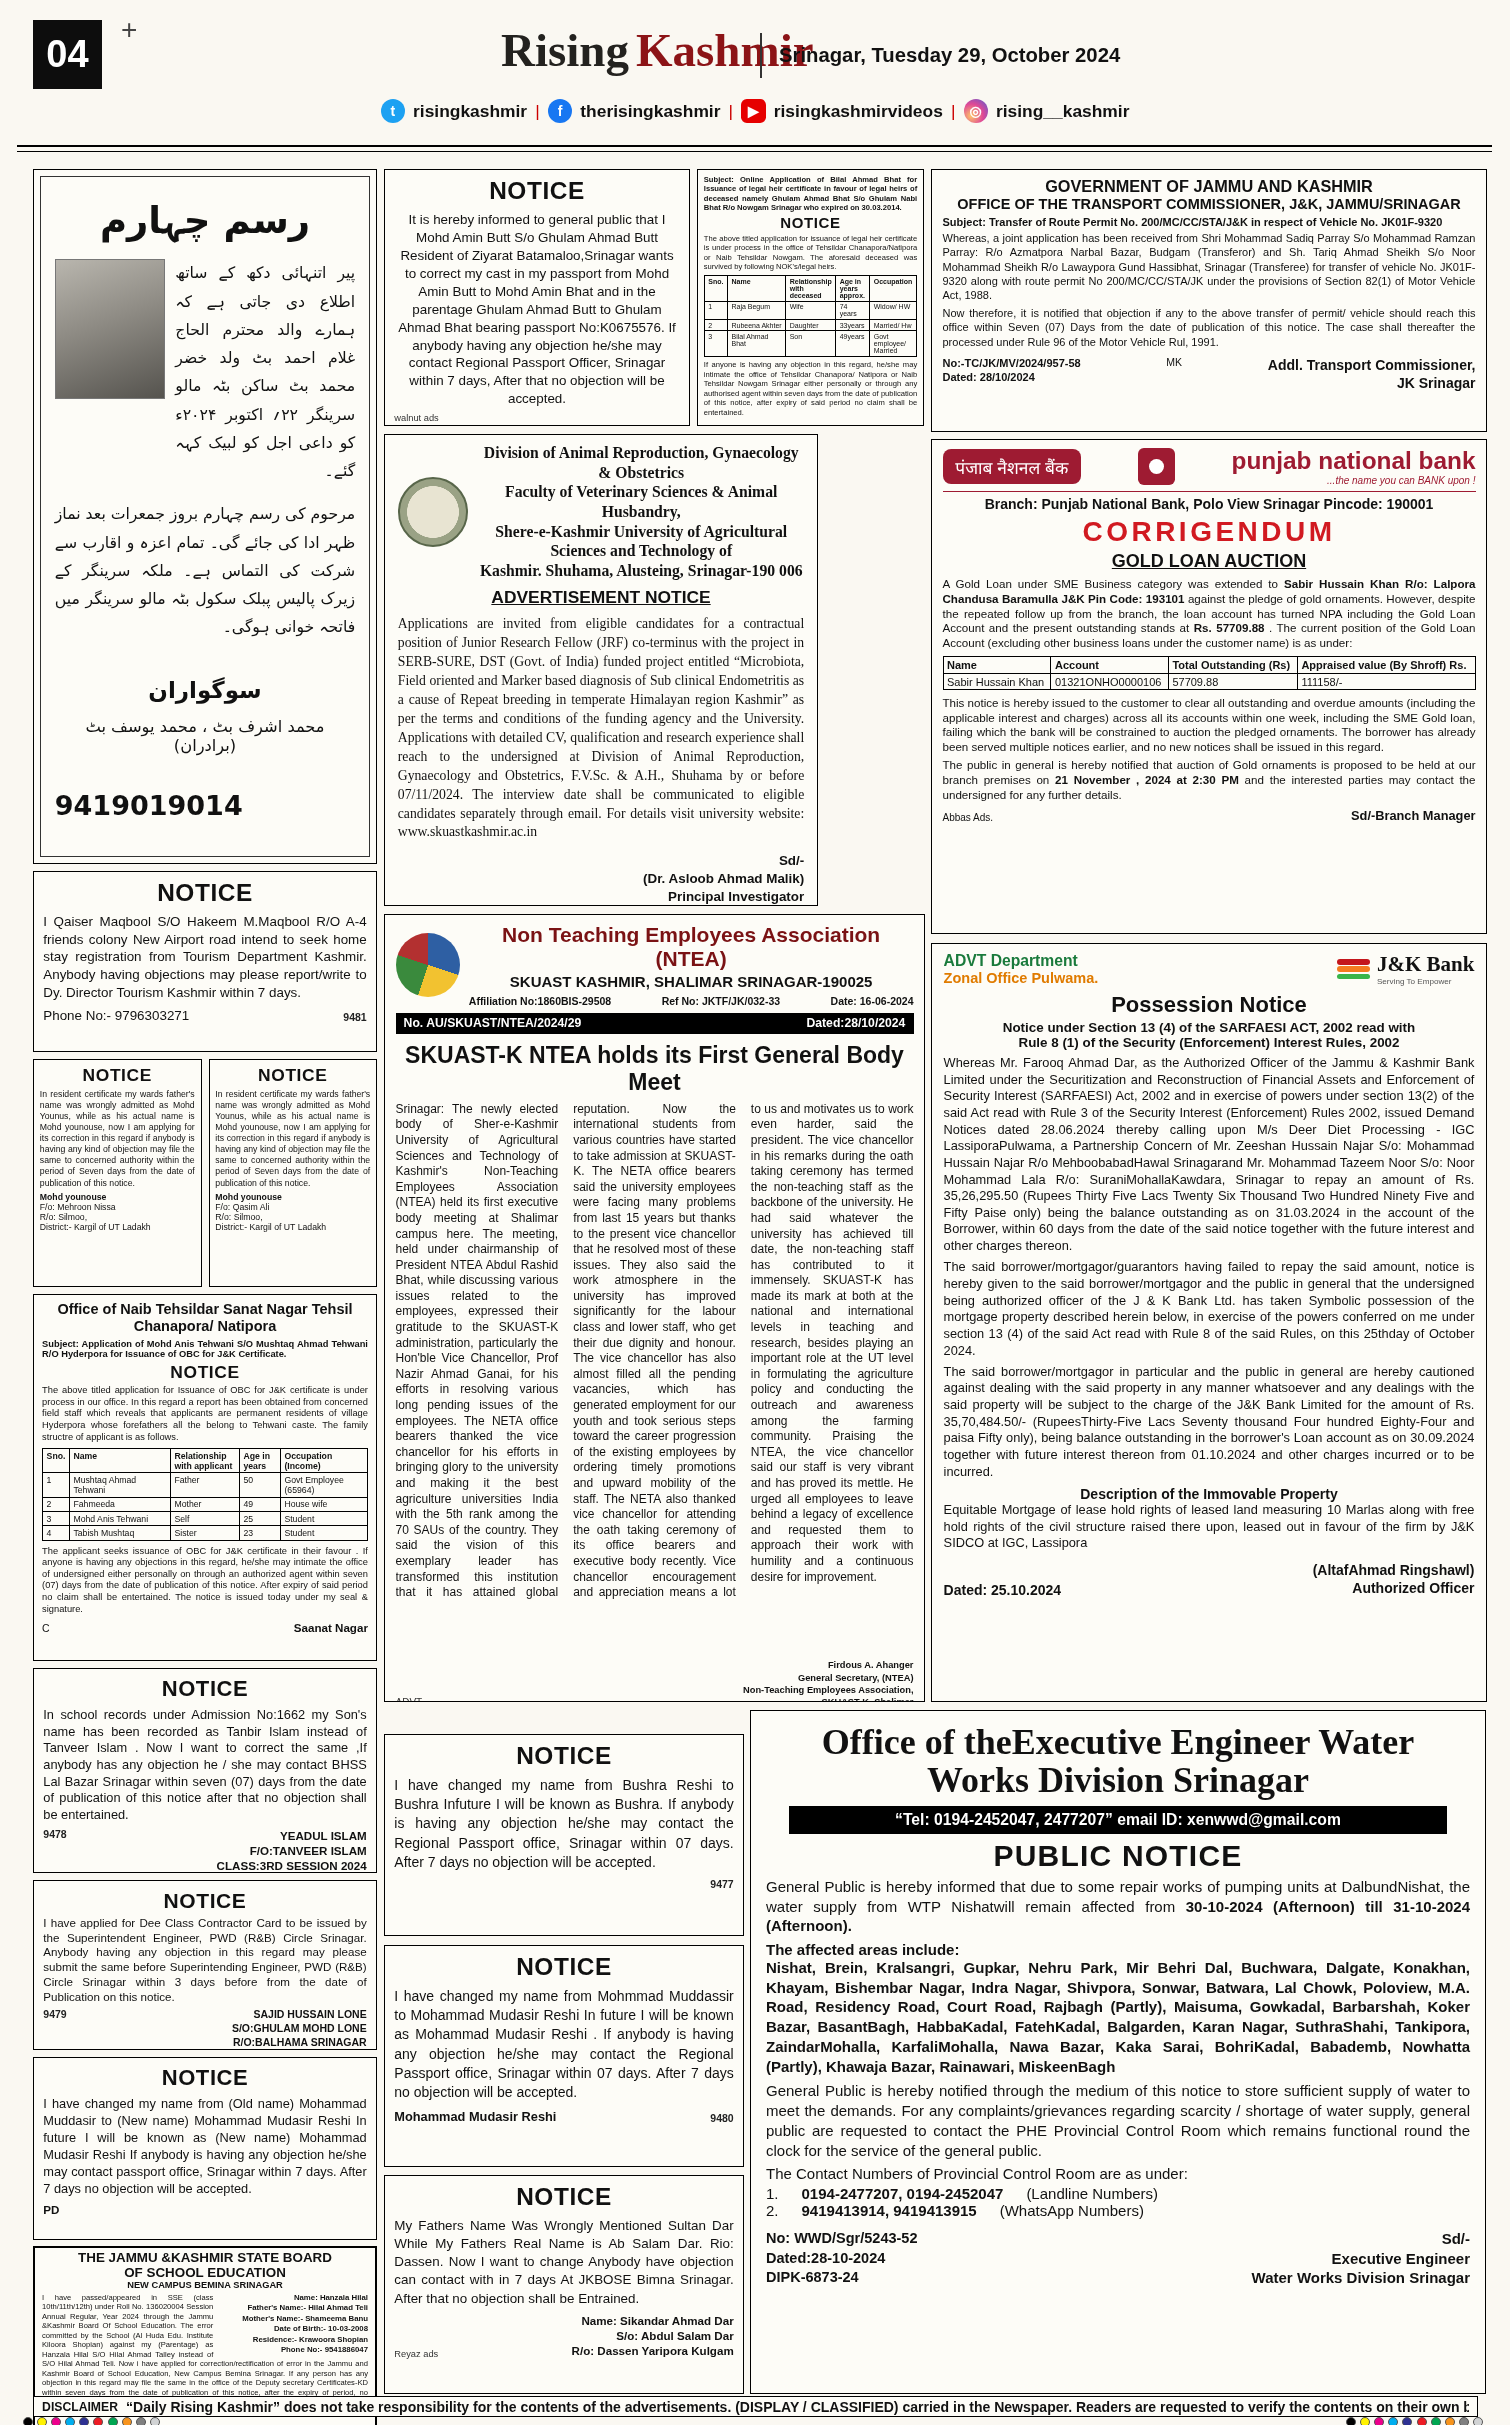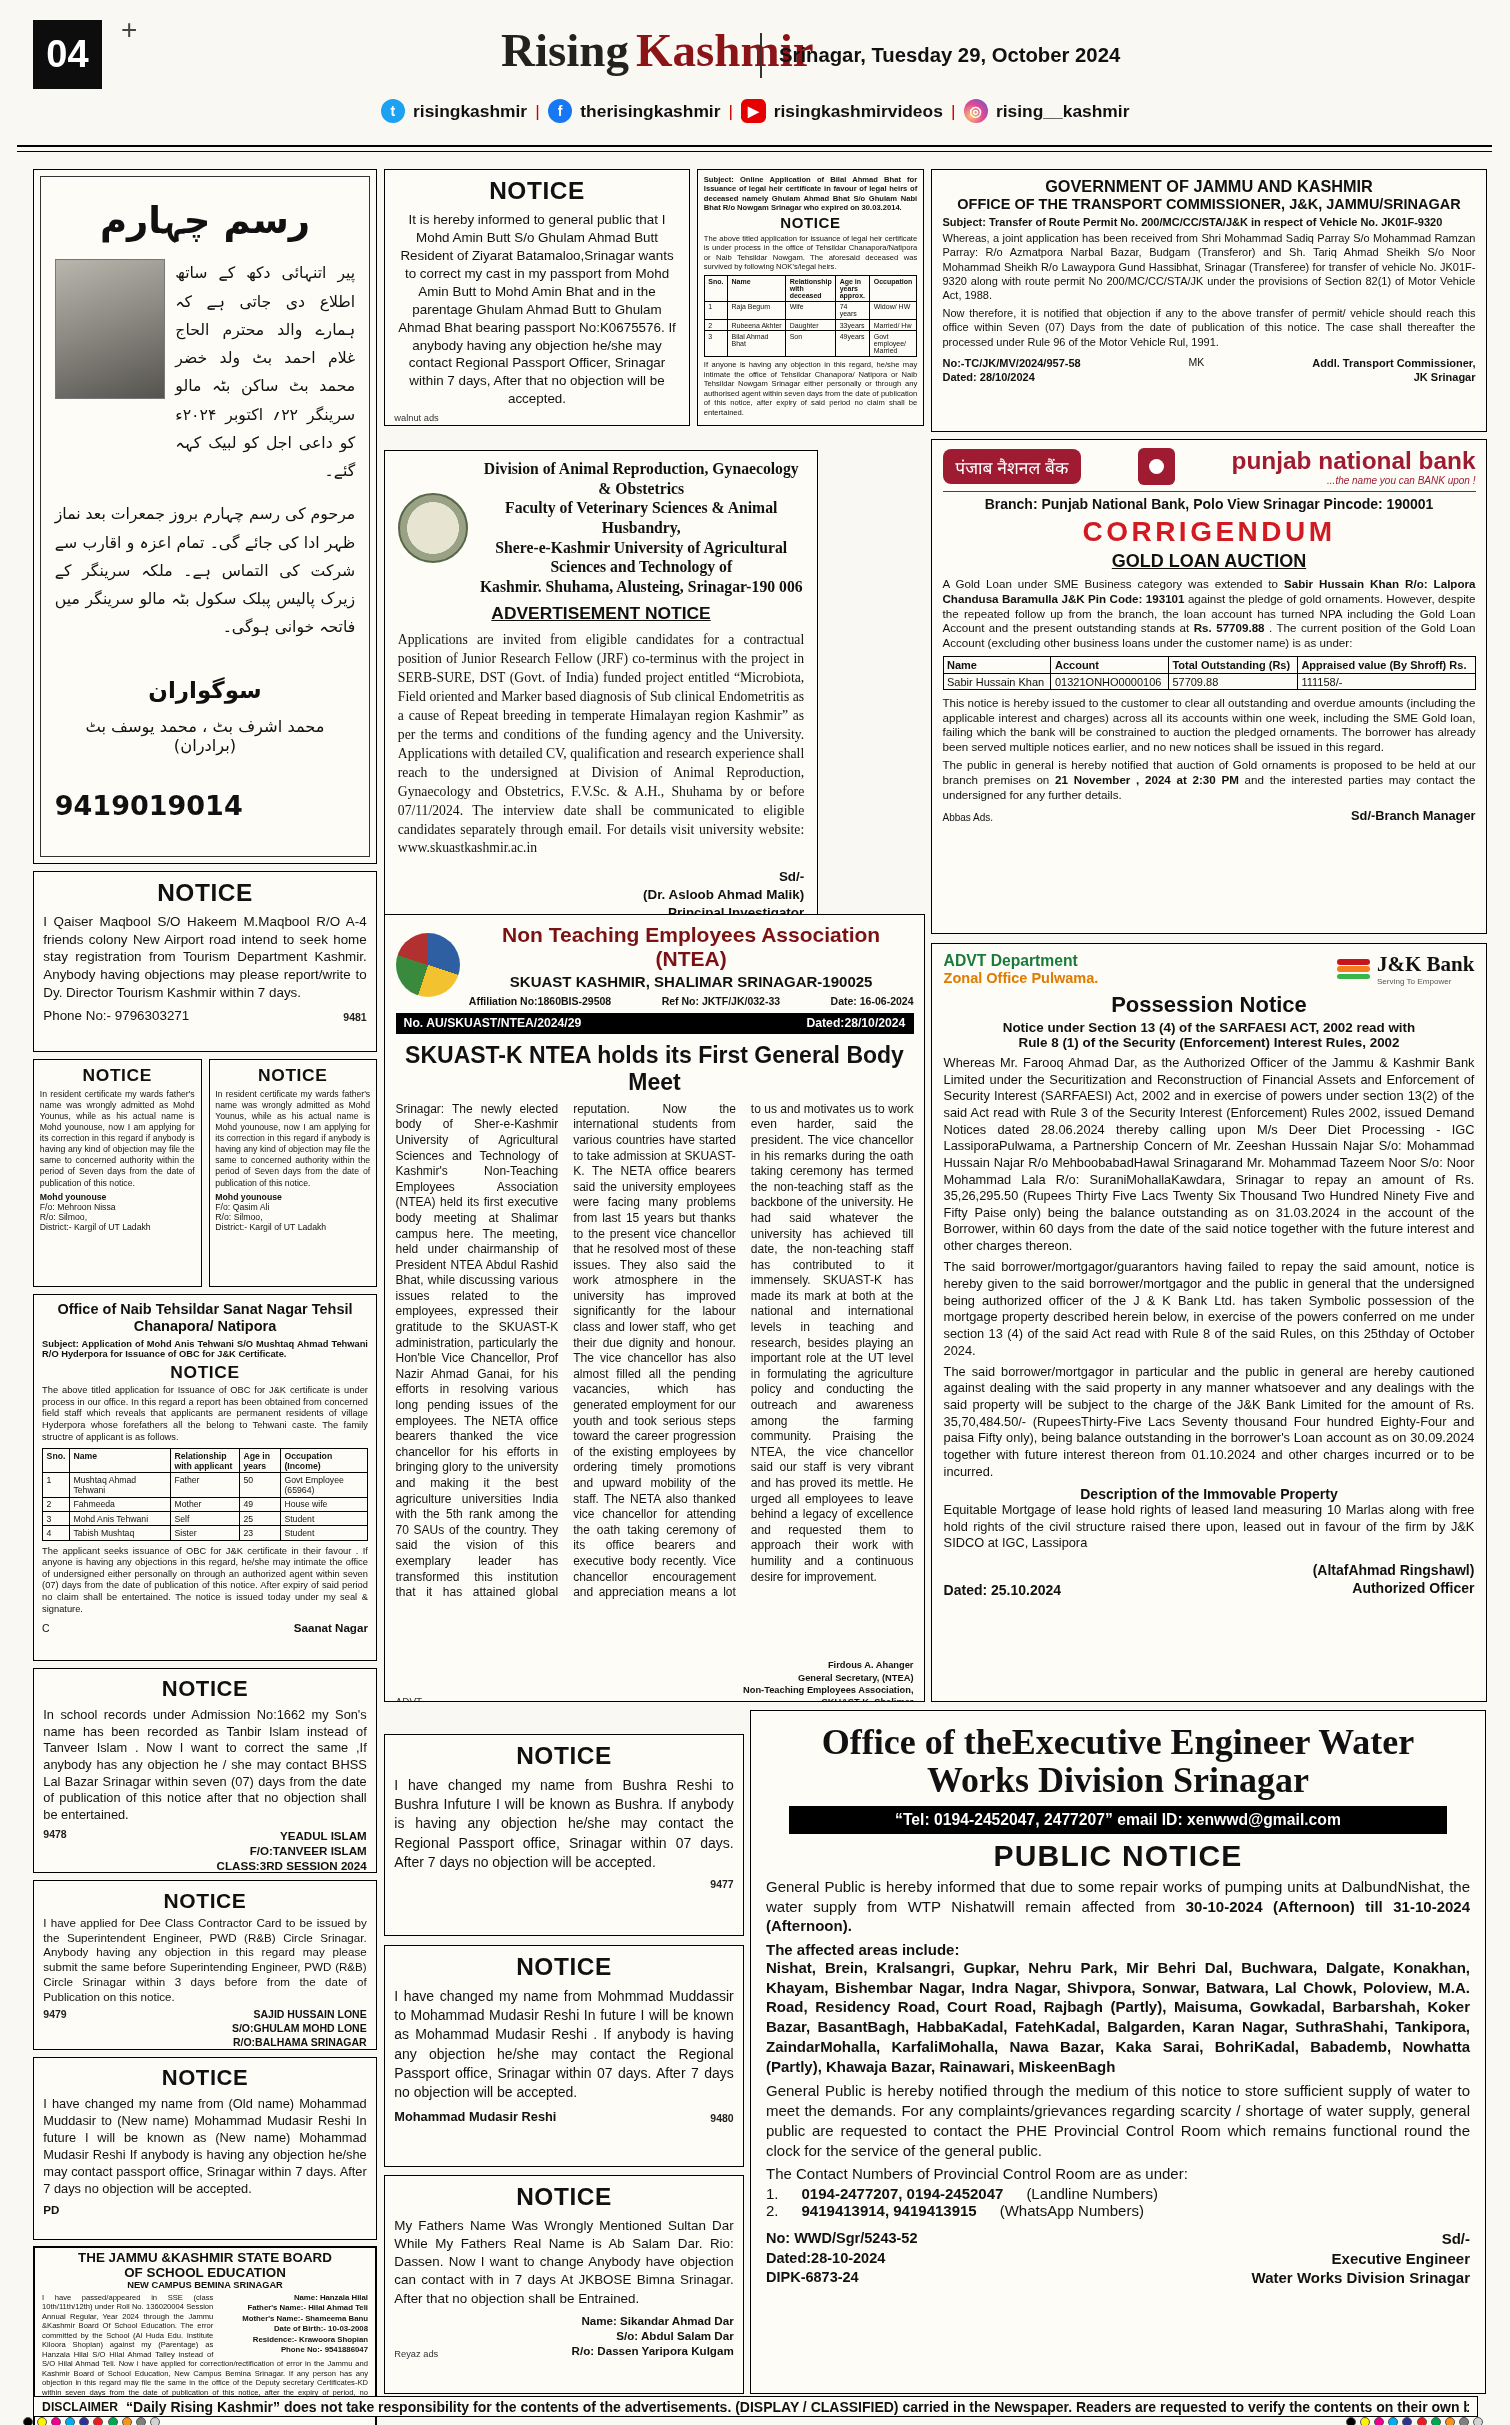--- a/index.html
+++ b/index.html
@@ -212,21 +212,21 @@
     <div class="just" style="font-size:7.6px;line-height:1.25">I have passed/appeared in SSE (class 10th/11th/12th) under Roll No. 136020004 Session Annual Regular, Year 2024 through the Jammu &amp;Kashmir Board Of School Education. The error committed by the School (Al Huda Edu. Institute Kiloora Shopian) against my (Parentage) as Hanzala Hilal S/O Hilal Ahmad Talley instead of S/O Hilal Ahmad Teli. Now i have applied for correction/rectification of error in the Jammu and Kashmir Board of School Education, New Campus Bemina Srinagar. If any person has any objection in this regard may file the same in the office of the Deputy secretary Certificates-KD within seven days from the date of publication of this notice, after the expiry of period, no objection will be entertained. This includes the information of the general public. The correct particulars be noted as under:</div>
 
   </div>
 
   <div class="abs box" style="left:384px;top:169px;width:306px;height:257px">
     <div class="nt-title">NOTICE</div>
     <div class="c" style="font-size:13.4px;line-height:1.34">It is hereby informed to general public that I Mohd Amin Butt S/o Ghulam Ahmad Butt Resident of Ziyarat Batamaloo,Srinagar wants to correct my cast in my passport from Mohd Amin Butt to Mohd Amin Bhat and in the parentage Ghulam Ahmad Butt to Ghulam Ahmad Bhat bearing passport No:K0675576. If anybody having any objection he/she may contact Regional Passport Officer, Srinagar within 7 days, After that no objection will be accepted.</div>
     <div style="font-size:9.3px;color:#333;margin-top:4.7px">walnut ads</div>
   </div>
 
-  <div class="abs box" style="left:384px;top:450px;width:434px;height:472px;padding:8.1px 12.8px">
+  <div class="abs box" style="left:384px;top:434px;width:434px;height:472px;padding:8.1px 12.8px">
     <div style="display:flex;gap:10.5px;align-items:center">
       <div class="logo-circ"></div>
       <div class="serif b c" style="flex:1;font-size:15.7px;line-height:1.25">
         <span style="display:block">Division of Animal Reproduction, Gynaecology &amp; Obstetrics</span>
         <span style="display:block">Faculty of Veterinary Sciences &amp; Animal Husbandry,</span>
         <span style="display:block">Shere-e-Kashmir University of Agricultural Sciences and Technology of</span>
         <span style="display:block">Kashmir. Shuhama, Alusteing, Srinagar-190 006</span>
       </div>
     </div>
     <div class="c b" style="font-size:17.4px;text-decoration:underline;margin:7px 0">ADVERTISEMENT NOTICE</div>
@@ -341,21 +341,21 @@
     <div class="c b" style="font-size:14.5px;margin-bottom:3.5px">OFFICE OF THE TRANSPORT COMMISSIONER, J&amp;K, JAMMU/SRINAGAR</div>
     <div class="b" style="font-size:11px">Subject: Transfer of Route Permit No. 200/MC/CC/STA/J&amp;K in respect of Vehicle No. JK01F-9320</div>
     <div class="just" style="font-size:11px;line-height:1.3;margin-top:3.5px">Whereas, a joint application has been received from Shri Mohammad Sadiq Parray S/o Mohammad Ramzan Parray: R/o Azmatpora Narbal Bazar, Budgam (Transferor) and Sh. Tariq Ahmad Sheikh S/o Noor Mohammad Sheikh R/o Lawaypora Gund Hassibhat, Srinagar (Transferee) for transfer of vehicle No. JK01F-9320 along with route permit No 200/MC/CC/STA/JK under the provisions of Section 82(1) of Motor Vehicle Act, 1988.</div>
     <div class="just" style="font-size:11px;line-height:1.3;margin-top:3.5px">Now therefore, it is notified that objection if any to the above transfer of permit/ vehicle should reach this office within Seven (07) Days from the date of publication of this notice. The case shall thereafter the processed under Rule 96 of the Motor Vehicle Rul, 1991.</div>
     <div class="row" style="margin-top:7px;align-items:flex-start">
       <span style="font-size:11px;font-weight:700;line-height:1.3">
         <span style="display:block">No:-TC/JK/MV/2024/957-58</span>
         <span style="display:block">Dated: 28/10/2024</span>
       </span>
       <span style="font-size:10.5px">MK</span>
-      <span class="r b" style="font-size:11px;line-height:1.3">
+      <span class="r b" style="font-size:14px;line-height:1.3">
         <span style="display:block">Addl. Transport Commissioner,</span>
         <span style="display:block">JK Srinagar</span>
       </span>
     </div>
   </div>
 
   <div class="abs box" style="left:931px;top:439px;width:556px;height:495px;padding:7px 10.5px">
     <div style="display:flex;justify-content:space-between;align-items:center;border-bottom:1.7px solid #9e1b32;padding-bottom:4.7px">
       <span class="pnb-chip">पंजाब नैशनल बैंक</span>
       <span style="width:37px;height:37px;background:#9e1b32;border-radius:5.8px;display:inline-flex;align-items:center;justify-content:center">

